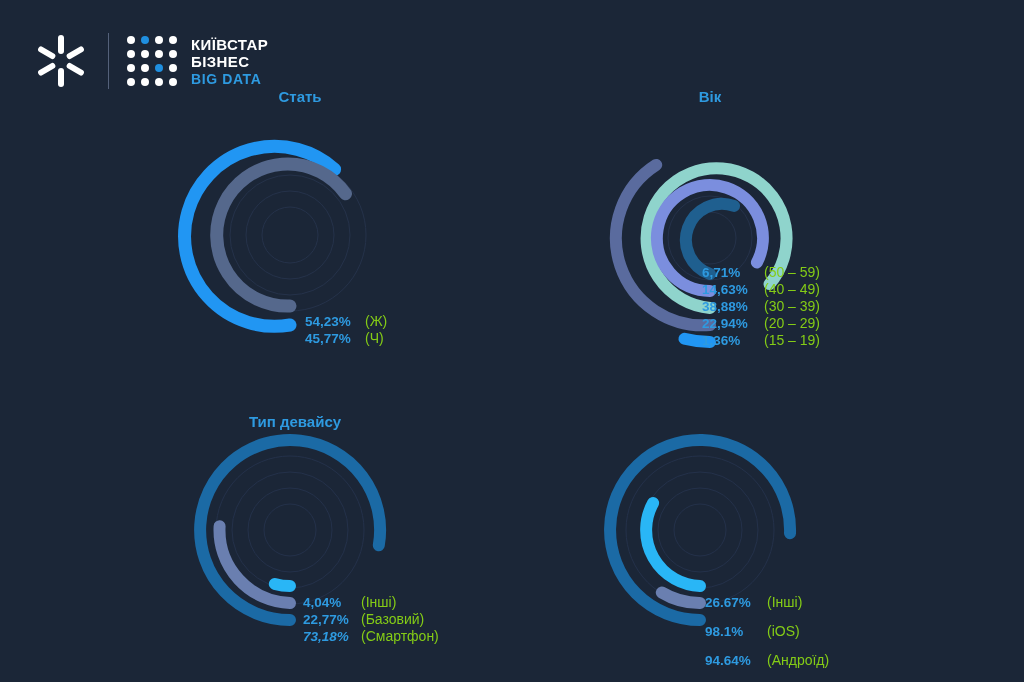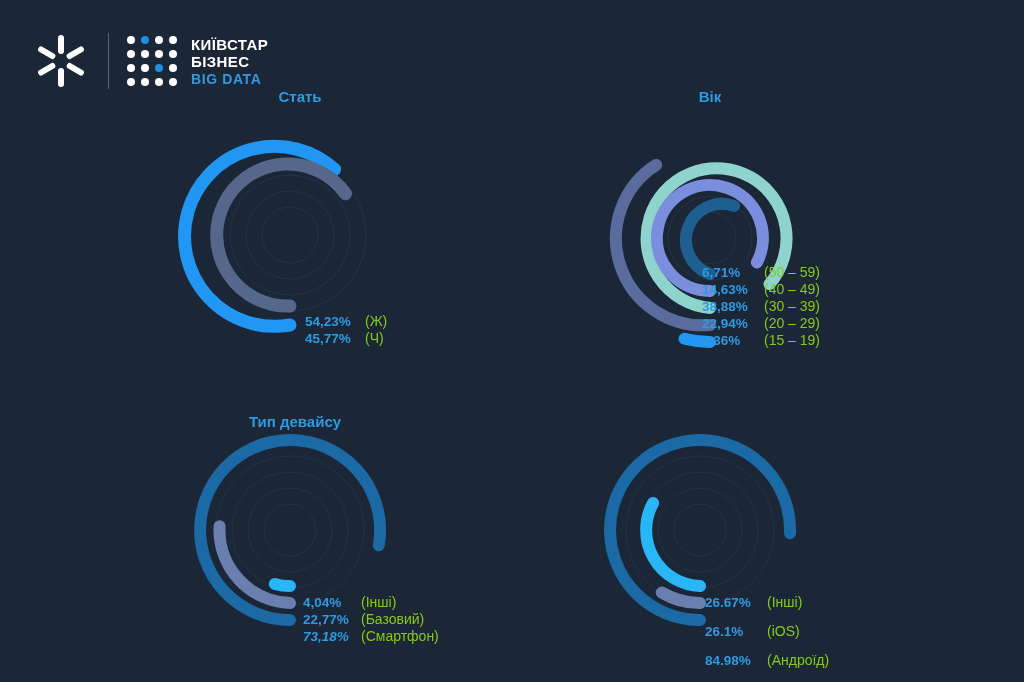--- a/index.html
+++ b/index.html
@@ -204,22 +204,22 @@
         <path d="M 155 171 A 56 56 0 0 1 108.1 88.0" stroke="#29b6f6"></path>
       </g>
     </svg>
   </div>
   <div class="legend" style="left:705px;top:594px;gap:12px;">
     <div class="legend-row">
       <span class="legend-pct" style="width:62px;">26.67%</span>
       <span class="legend-name">(Інші)</span>
     </div>
     <div class="legend-row">
-      <span class="legend-pct" style="width:62px;">26.1%</span>
+      <span class="legend-pct" style="width:62px;">98.1%</span>
       <span class="legend-name">(iOS)</span>
     </div>
     <div class="legend-row">
-      <span class="legend-pct" style="width:62px;">84.98%</span>
+      <span class="legend-pct" style="width:62px;">94.64%</span>
       <span class="legend-name">(Андроїд)</span>
     </div>
   </div>
 
 </div>
 
 </body></html>

